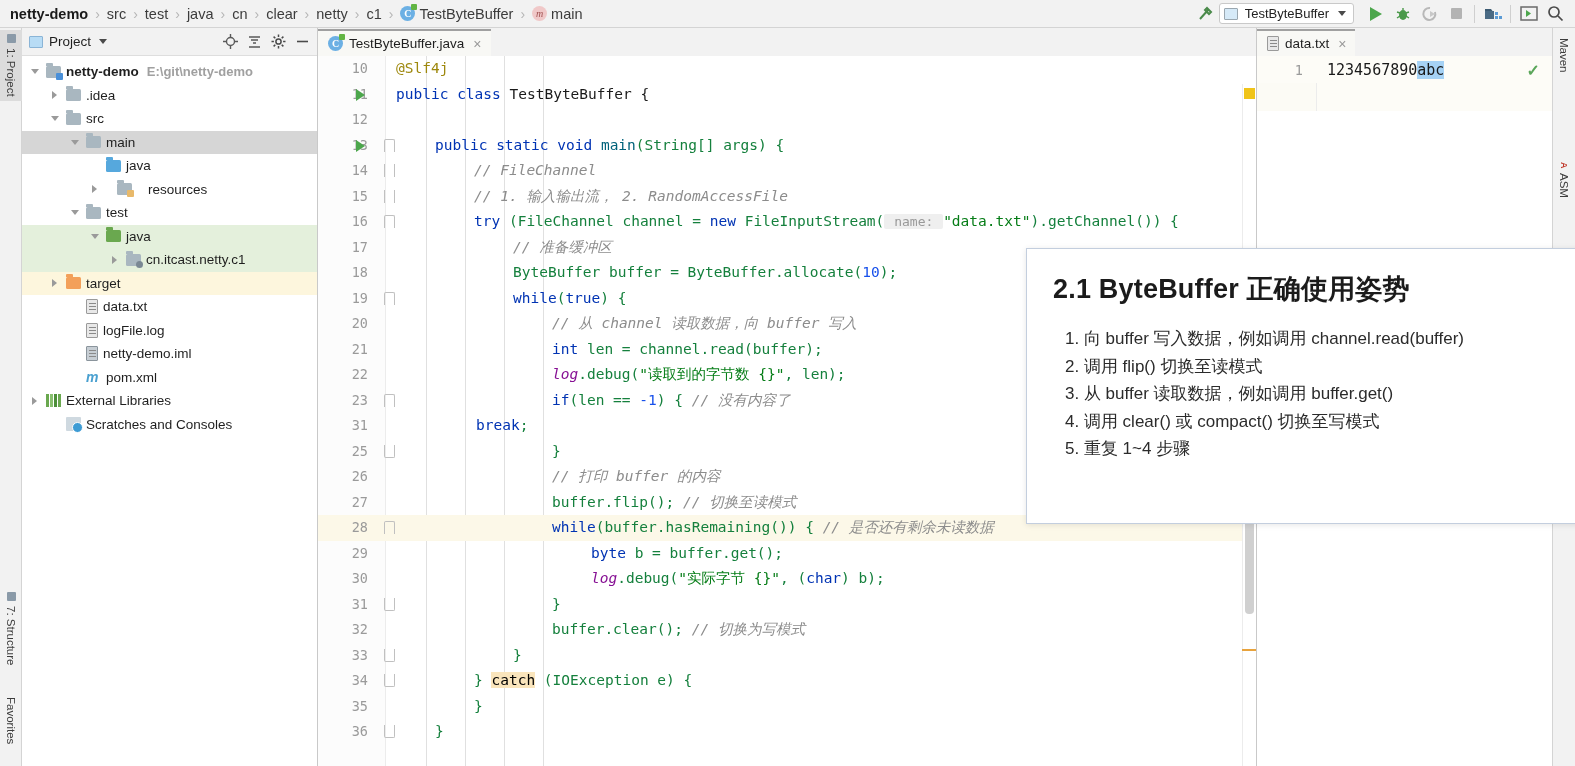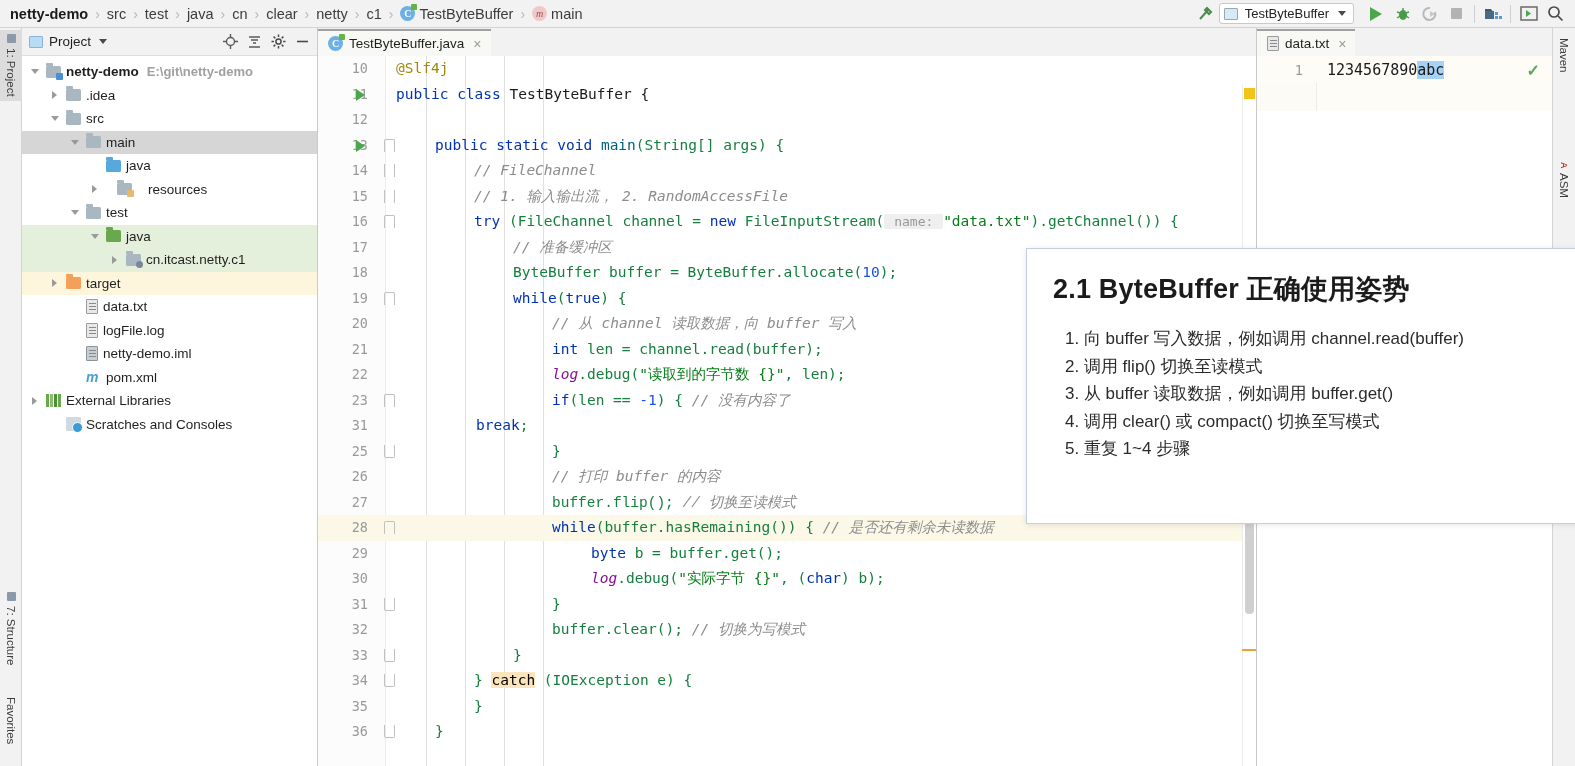--- a/index.html
+++ b/index.html
@@ -546,21 +546,21 @@
           <div class="cl"><span class="lnum">17</span><span style="margin-left: 117px;"><span class="cmt">// 准备缓冲区</span></span></div>
           <div class="cl"><span class="lnum">18</span><span style="margin-left: 117px;"><span class="ident">ByteBuffer buffer = ByteBuffer.allocate(</span><span class="num">10</span><span class="ident">);</span></span></div>
           <div class="cl"><span class="lnum">19</span><span class="foldmark start"></span><span style="margin-left: 117px;"><span class="kw">while</span><span class="ident">(</span><span class="kw">true</span><span class="ident">) {</span></span></div>
           <div class="cl"><span class="lnum">20</span><span style="margin-left: 156px; text-align: right;"><span class="cmt">// 从 channel 读取数据，向 buffer 写入</span></span></div>
           <div class="cl"><span class="lnum">21</span><span style="margin-left: 156px;"><span class="kw">int</span><span class="ident"> len = channel.read(buffer);</span></span></div>
           <div class="cl"><span class="lnum">22</span><span style="margin-left: 156px;"><span class="fld">log</span><span class="ident">.debug(</span><span class="str">"读取到的字节数 {}"</span><span class="ident">, len);</span></span></div>
           <div class="cl"><span class="lnum">23</span><span class="foldmark start"></span><span style="margin-left: 156px;"><span class="kw">if</span><span class="ident">(len == </span><span class="num">-1</span><span class="ident">) { </span><span class="cmt">// 没有内容了</span></span></div>
           <div class="cl"><span class="lnum">31</span><span style="margin-left: 80px;"><span class="kw">break</span><span class="ident">;</span></span></div>
           <div class="cl"><span class="lnum">25</span><span class="foldmark end"></span><span style="margin-left: 156px;"><span class="ident">}</span></span></div>
           <div class="cl"><span class="lnum">26</span><span style="margin-left: 156px;"><span class="cmt">// 打印 buffer 的内容</span></span></div>
-          <div class="cl"><span class="lnum">27</span><span style="margin-left: 156px; font-family: Liberation Mono, monospace;"><span class="ident">buffer.flip(); </span><span class="cmt">// 切换至读模式</span></span></div>
+          <div class="cl"><span class="lnum">27</span><span style="margin-left: 156px;"><span class="ident">buffer.flip(); </span><span class="cmt">// 切换至读模式</span></span></div>
           <div class="cl hl"><span class="lnum">28</span><span class="foldmark start"></span><span style="margin-left: 156px;"><span class="kw">while</span><span class="ident">(buffer.hasRemaining()) { </span><span class="cmt">// 是否还有剩余未读数据</span></span></div>
           <div class="cl"><span class="lnum">29</span><span style="margin-left: 195px;"><span class="kw">byte</span><span class="ident"> b = buffer.get();</span></span></div>
           <div class="cl"><span class="lnum">30</span><span style="margin-left: 195px;"><span class="fld">log</span><span class="ident">.debug(</span><span class="str">"实际字节 {}"</span><span class="ident">, (</span><span class="kw">char</span><span class="ident">) b);</span></span></div>
           <div class="cl"><span class="lnum">31</span><span class="foldmark end"></span><span style="margin-left: 156px;"><span class="ident">}</span></span></div>
           <div class="cl"><span class="lnum">32</span><span style="margin-left: 156px;"><span class="ident">buffer.clear(); </span><span class="cmt">// 切换为写模式</span></span></div>
           <div class="cl"><span class="lnum">33</span><span class="foldmark end"></span><span style="margin-left: 117px;"><span class="ident">}</span></span></div>
           <div class="cl"><span class="lnum">34</span><span class="foldmark end"></span><span style="margin-left: 78px;"><span class="ident">} </span><span class="mark-catch">catch</span><span class="ident"> (IOException e) {</span></span></div>
           <div class="cl"><span class="lnum">35</span><span style="margin-left: 78px;"><span class="ident">}</span></span></div>
           <div class="cl"><span class="lnum">36</span><span class="foldmark end"></span><span style="margin-left: 39px;"><span class="ident">}</span></span></div>
         </div>

